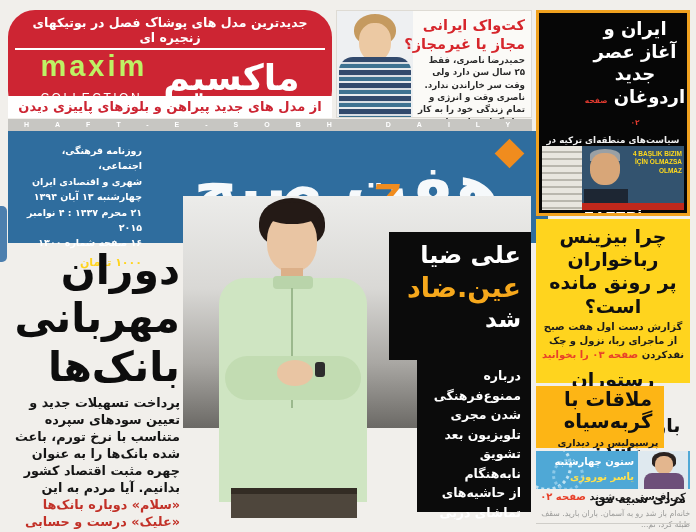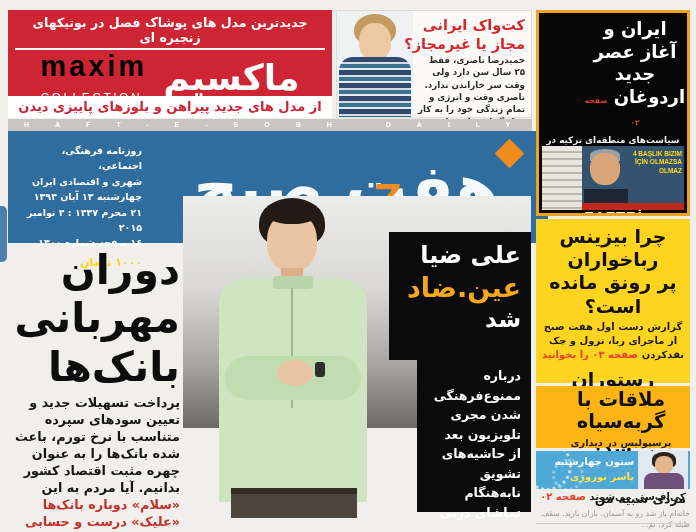--- a/index.html
+++ b/index.html
@@ -1,26 +1,26 @@
 <!DOCTYPE html>
 <html><head>
 <meta charset="utf-8">
 <style>
   html,body{margin:0;padding:0;background:#e7e5e0;}
   .page{position:relative;width:696px;height:532px;background:#f1efeb;overflow:hidden;
         font-family:"DejaVu Sans",sans-serif;}
   .abs{position:absolute;}
 
   
-  .ad{left:8px;top:10px;width:324px;height:108px;background:#cd2533;}
+  .ad{left:8px;top:10px;width:324px;height:108px;background:#cd2533;border-radius:27px;}
   .ad-top{margin:0 7px;padding:5px 2px 3px;color:#fff;font-size:12.5px;font-weight:bold;
           text-align:center;direction:rtl;border-bottom:2px solid #fff;}
   .ad-row{display:flex;align-items:center;justify-content:center;gap:16px;height:56px;}
   .maxim{font-family:"Liberation Sans",sans-serif;font-size:29px;font-weight:bold;
-         letter-spacing:3px;color:#000000;line-height:1;}
+         letter-spacing:3px;color:#bef264;line-height:1;}
   .maxim-sub{font-family:"Liberation Sans",sans-serif;font-size:12px;color:#fff;
              letter-spacing:2.5px;text-align:left;margin-top:10px;}
   .maksim{font-size:36px;font-weight:bold;color:#fff;direction:rtl;line-height:1;}
   .ad-bottom{position:absolute;bottom:0;left:0;right:0;height:22px;background:#fff;
              color:#cd2533;font-weight:bold;font-size:13px;text-align:center;
              direction:rtl;line-height:22px;}
 
   
   .cw{left:336px;top:10px;width:196px;height:108px;background:#fbfaf7;border:1px solid #dedbd4;box-sizing:border-box;}
   .cw-photo{position:absolute;left:0;top:0;width:76px;height:106px;background:#eef0f2;overflow:hidden;}
@@ -105,21 +105,21 @@
   .clip-yellow{position:absolute;right:2px;top:4px;width:60px;color:#ffd91c;font-size:6.5px;
                font-weight:bold;text-align:right;line-height:1.3;font-family:"Liberation Sans",sans-serif;}
   .clip-redbar{position:absolute;left:0;bottom:0;right:0;height:7px;background:#c0281c;}
 
   .ybox{left:536px;top:219px;width:154px;height:164px;background:#ffd41e;direction:rtl;
         text-align:center;padding-top:6px;box-sizing:border-box;}
   .y-h{font-size:19px;font-weight:bold;color:#101010;line-height:1.22;}
   .y-sub{font-size:10px;font-weight:bold;color:#1c1c1c;line-height:1.4;margin:2px 4px 6px;}
   .y-page{color:#e8402a;font-size:10px;}
 
-  .dbox{left:536px;top:386px;width:154px;height:62px;background:#fdb515;direction:rtl;
+  .dbox{left:536px;top:386px;width:128px;height:62px;background:#fdb515;direction:rtl;
         text-align:center;padding-top:3px;box-sizing:border-box;padding-left:16px;}
   .d-h{font-size:19.5px;font-weight:bold;color:#101010;line-height:1.15;}
   .d-sub{font-size:9.8px;font-weight:bold;color:#1c1c1c;line-height:1.35;margin:2px 3px 0;}
 
   .bban{left:536px;top:451px;width:154px;height:38px;background:#4fa8d6;overflow:hidden;}
   .ring1{position:absolute;left:-14px;top:-10px;width:44px;height:44px;border:3px dotted #bfe2f2;border-radius:50%;}
   .ring2{position:absolute;left:16px;top:8px;width:26px;height:26px;border:3px dotted #8cc9e8;border-radius:50%;}
   .col-label{position:absolute;right:56px;top:5px;color:#fff;font-size:10px;font-weight:bold;direction:rtl;}
   .col-author{position:absolute;right:56px;top:20px;color:#ffe14d;font-size:10px;font-weight:bold;direction:rtl;}
   .col-photo{position:absolute;right:2px;top:0;width:50px;height:38px;background:#dfe9ef;overflow:hidden;}
@@ -204,22 +204,22 @@
     <div class="zia-box">
       <div class="zia-name">علی ضیا</div>
       <div class="zia-high">عین.ضاد</div>
       <div class="zia-tail">شد</div>
     </div>
     <div class="zia-desc">
       <div>درباره</div>
       <div>ممنوع‌فرهنگی</div>
       <div>شدن مجری</div>
       <div>تلویزیون بعد</div>
+      <div>تشویق نابه‌هنگام</div>
       <div>از حاشیه‌های</div>
-      <div>تشویق نابه‌هنگام</div>
       <div>تماشای دربی</div>
     </div>
   </div>
 
   <div class="abs erd">
     <div class="erd-title">
       <div>ایران و آغاز عصر</div>
       <div><span>جدید اردوغان</span> <span class="erd-page">صفحه ۰۲</span></div>
     </div>
     <div class="erd-sub">

